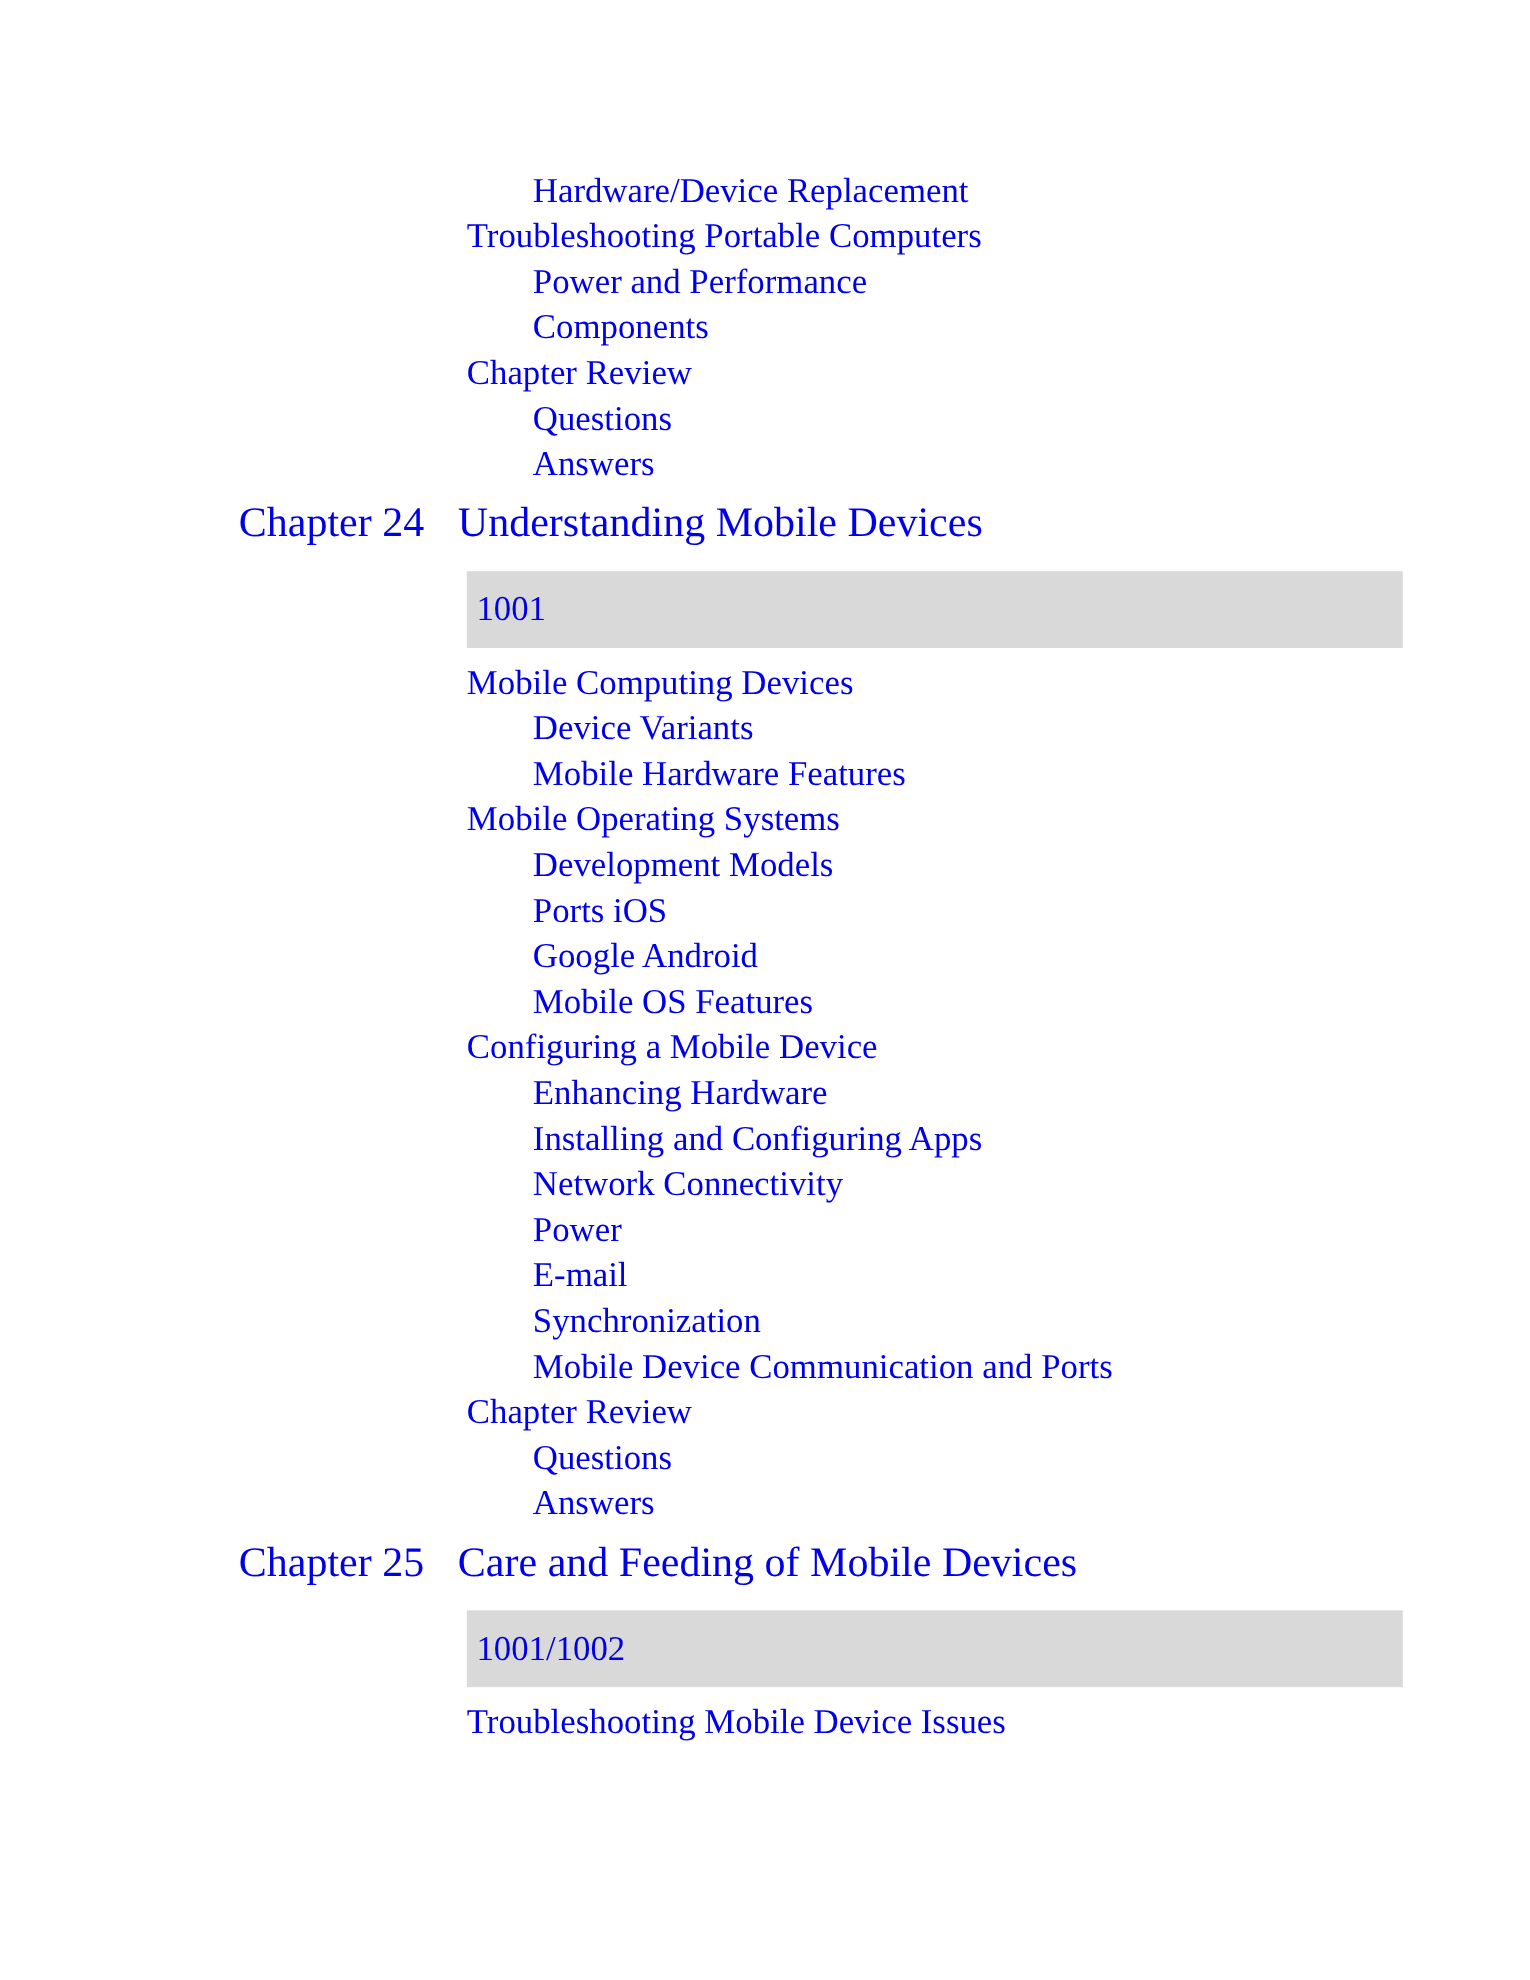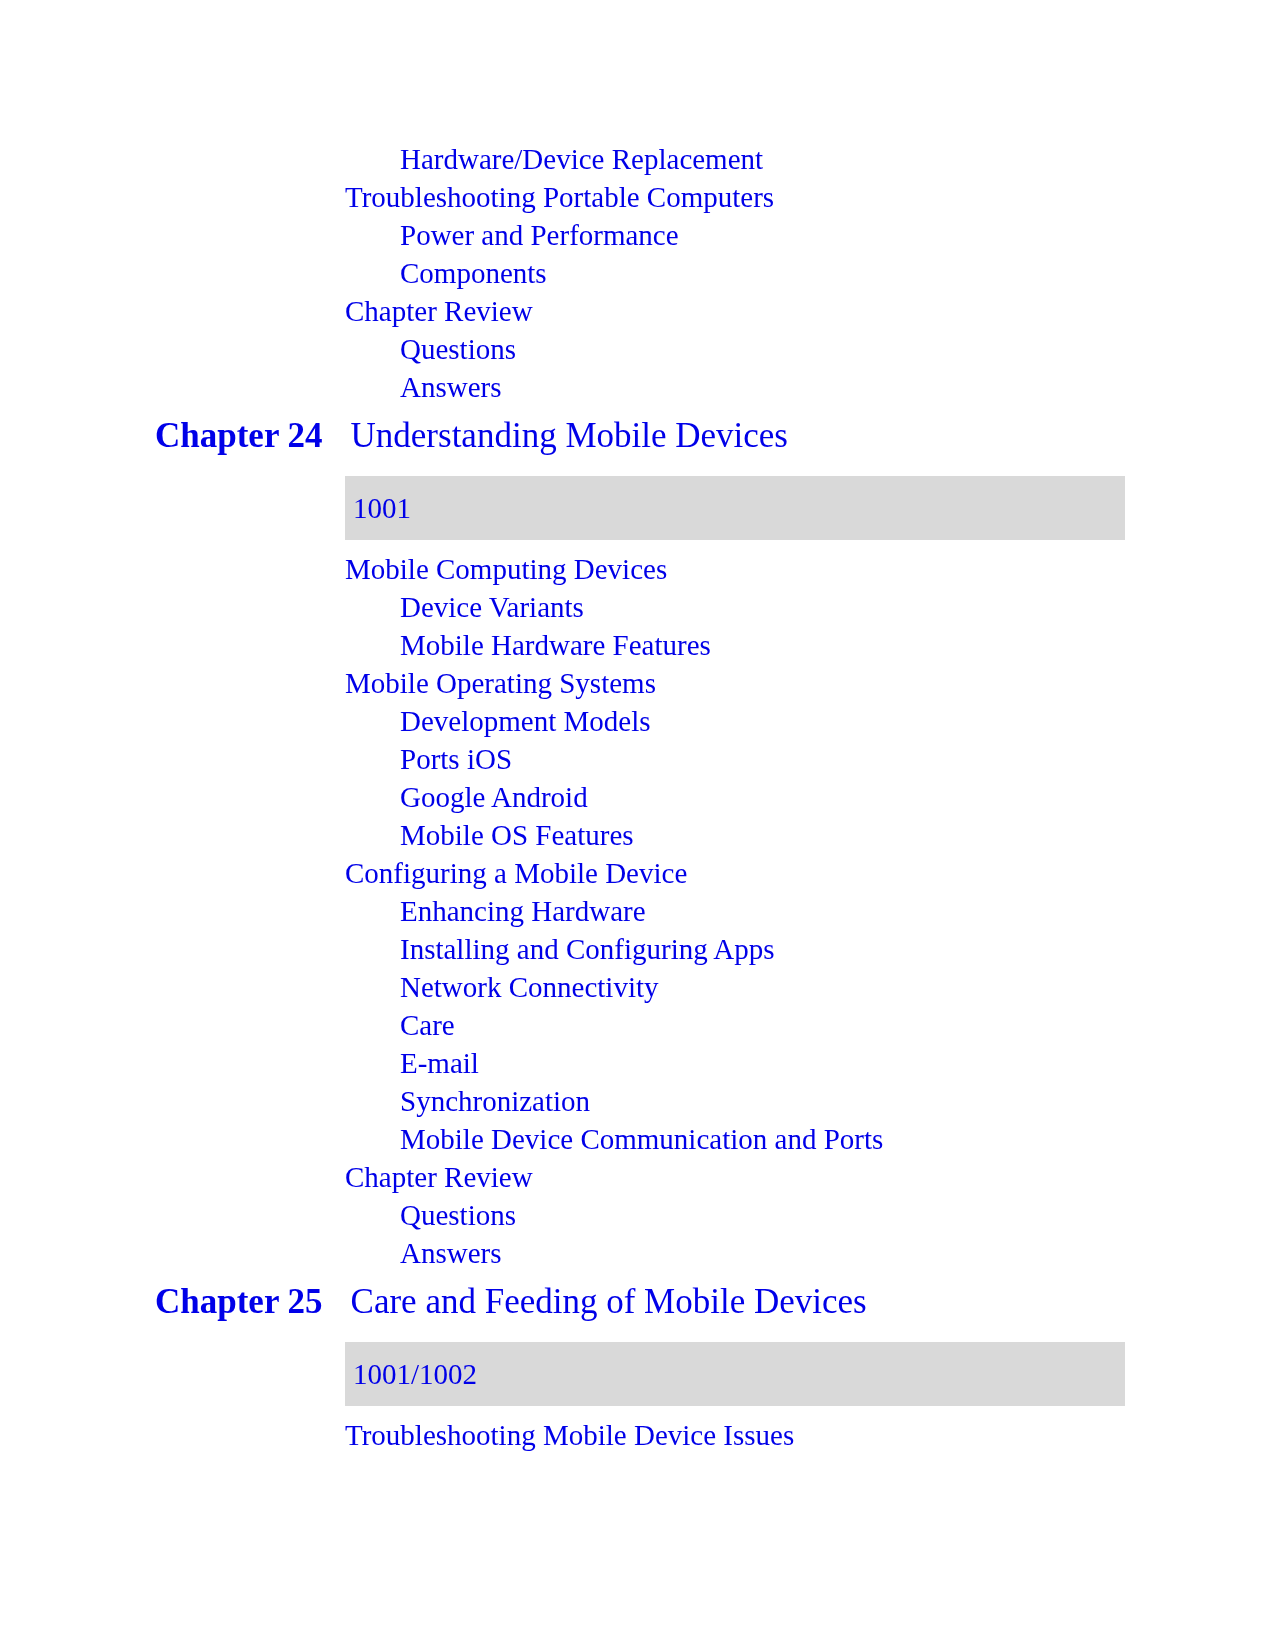--- a/index.html
+++ b/index.html
@@ -5,41 +5,42 @@
   html, body { margin: 0; padding: 0; }
   body {
     width: 1275px;
     height: 1650px;
     background: var(--page-bg, #ffffff);
     font-family: "Liberation Serif", "DejaVu Serif", serif;
     overflow: hidden;
   }
   .toc {
     padding-top: 140px;
+    padding-left: 44px;
   }
   .entry {
     font-size: 29px;
     line-height: 38px;
     white-space: nowrap;
   }
   .entry.level-1 { margin-left: 345px; }
   .entry.level-2 { margin-left: 400px; }
   .entry a, .chapter span, .banner .label {
     color: var(--link-color, #0000e8);
     text-decoration: none;
     cursor: pointer;
   }
   .chapter {
     margin-top: 8px;
     font-size: 35px;
     line-height: 44px;
     white-space: nowrap;
   }
   .chapter .num {
-    font-weight: bold;
+    font-weight: normal;
     margin-left: 155px;
   }
   .chapter .title {
     margin-left: 28px;
   }
   .banner {
     margin: 6px 0 10px 345px;
     width: 780px;
     height: 64px;
     background: var(--banner-bg, #d9d9d9);
@@ -113,21 +114,21 @@
     <div class="entry level-2">
     <a class="txt">Enhancing Hardware</a>
   </div>
     <div class="entry level-2">
     <a class="txt">Installing and Configuring Apps</a>
   </div>
     <div class="entry level-2">
     <a class="txt">Network Connectivity</a>
   </div>
     <div class="entry level-2">
-    <a class="txt">Care</a>
+    <a class="txt">Power</a>
   </div>
     <div class="entry level-2">
     <a class="txt">E-mail</a>
   </div>
     <div class="entry level-2">
     <a class="txt">Synchronization</a>
   </div>
     <div class="entry level-2">
     <a class="txt">Mobile Device Communication and Ports</a>
   </div>

